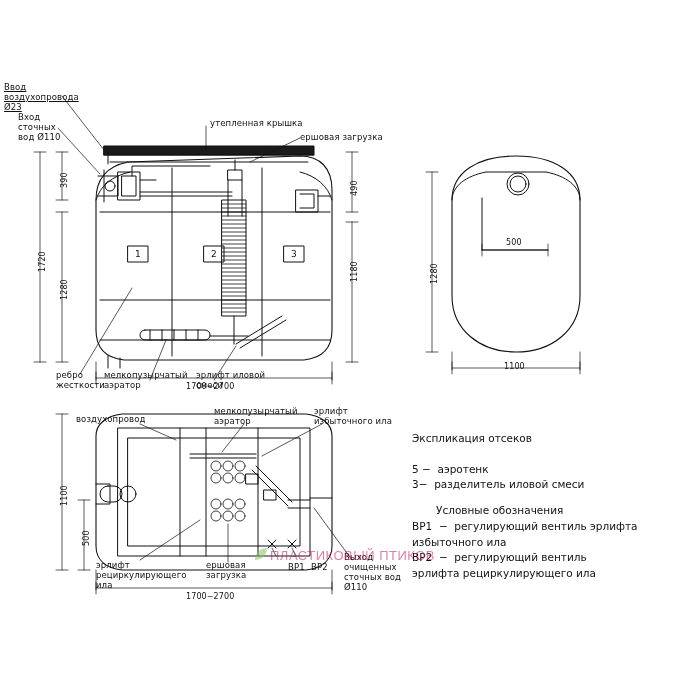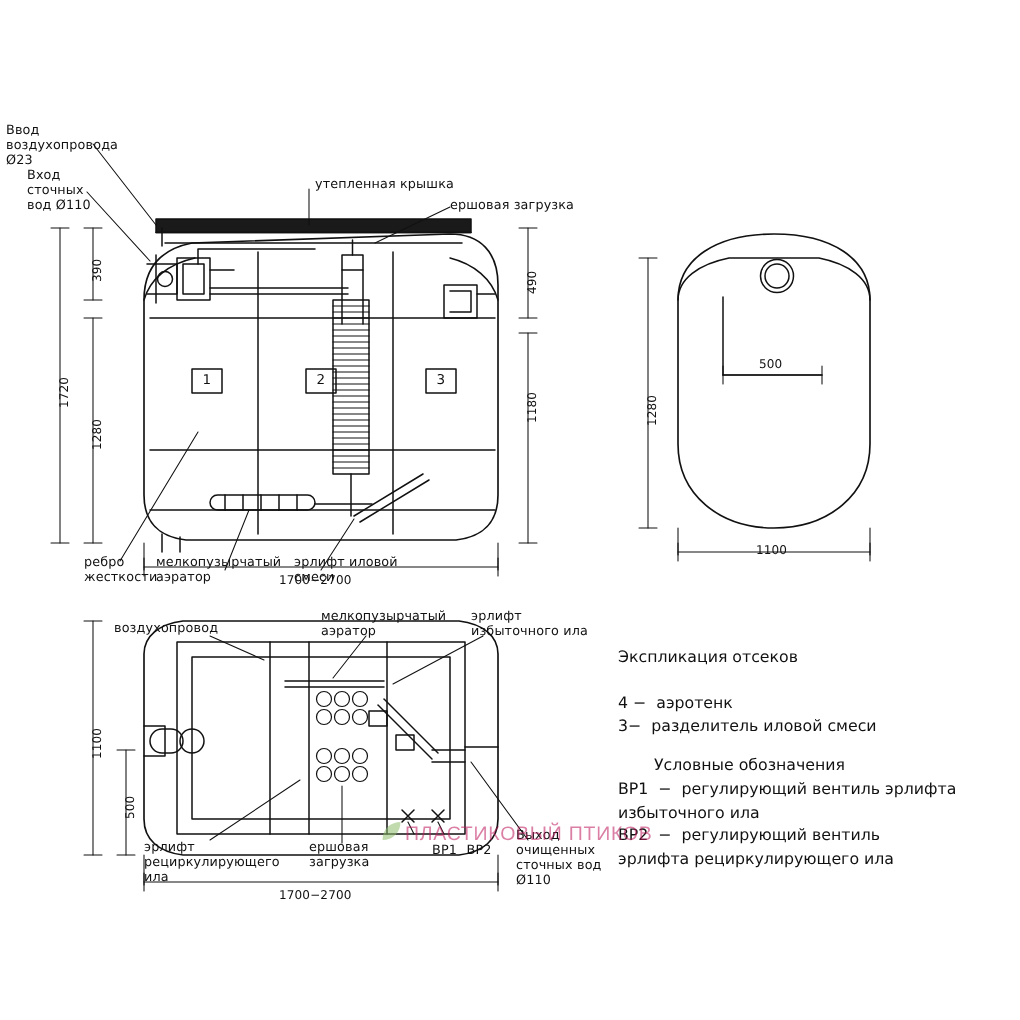--- a/index.html
+++ b/index.html
@@ -276,21 +276,21 @@
         <path d="M140 560 L200 520"></path>
         <path d="M228 562 L228 524"></path>
         <path d="M276 556 L272 548"></path>
         <path d="M296 556 L292 548"></path>
         <path d="M352 560 L314 508"></path>
       </g>
 
     </g>
   </svg>
 
-  <div class="lbl" style="left:4px;top:82px;">Ввод
+  <div class="lbl" style="left:4px;top:82px;text-decoration:underline;">Ввод
 воздухопровода
 Ø23</div>
   <div class="lbl" style="left:18px;top:112px;">Вход
 сточных
 вод Ø110</div>
   <div class="lbl" style="left:210px;top:118px;">утепленная крышка</div>
   <div class="lbl" style="left:300px;top:132px;">ершовая загрузка</div>
   <div class="lbl" style="left:56px;top:370px;">ребро
 жесткости</div>
   <div class="lbl" style="left:104px;top:370px;">мелкопузырчатый
@@ -328,21 +328,21 @@
   <div class="lbl" style="left:344px;top:552px;">Выход
 очищенных
 сточных вод
 Ø110</div>
 
   <div class="lbl dim rot" style="left:60px;top:506px;">1100</div>
   <div class="lbl dim rot" style="left:82px;top:546px;">500</div>
   <div class="lbl dim" style="left:186px;top:592px;">1700−2700</div>
 
   <div class="legend" style="left:412px;top:392px;">Экспликация отсеков</div>
-  <div class="legend" style="left:412px;top:423px;">4 −  аэротенк</div>
+  <div class="legend" style="left:412px;top:423px;">5 −  аэротенк</div>
   <div class="legend" style="left:412px;top:438px;">3−  разделитель иловой смеси</div>
   <div class="legend" style="left:436px;top:464px;">Условные обозначения</div>
   <div class="legend" style="left:412px;top:480px;">ВР1  −  регулирующий вентиль эрлифта
 избыточного ила</div>
   <div class="legend" style="left:412px;top:511px;">ВР2  −  регулирующий вентиль
 эрлифта рециркулирующего ила</div>
 
   <svg class="wmark-leaf" viewBox="0 0 16 16">
     <path d="M2 14 C2 6, 8 2, 14 2 C14 9, 9 14, 2 14 Z" fill="#8fbf6f"></path>
   </svg>

